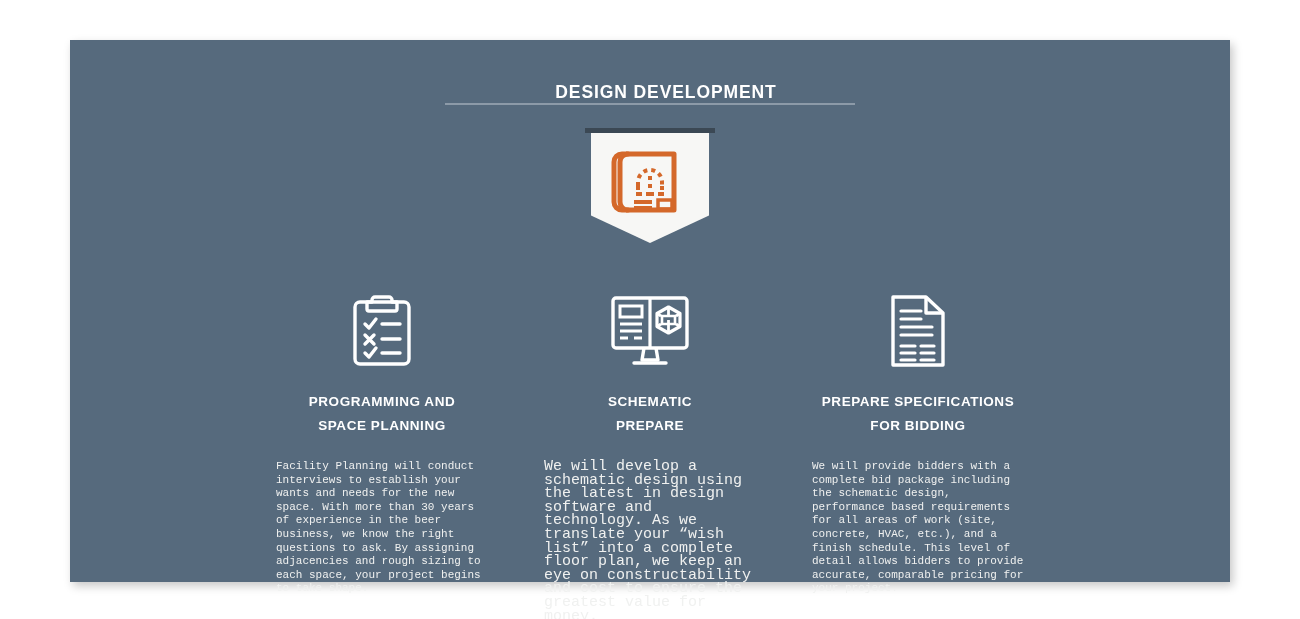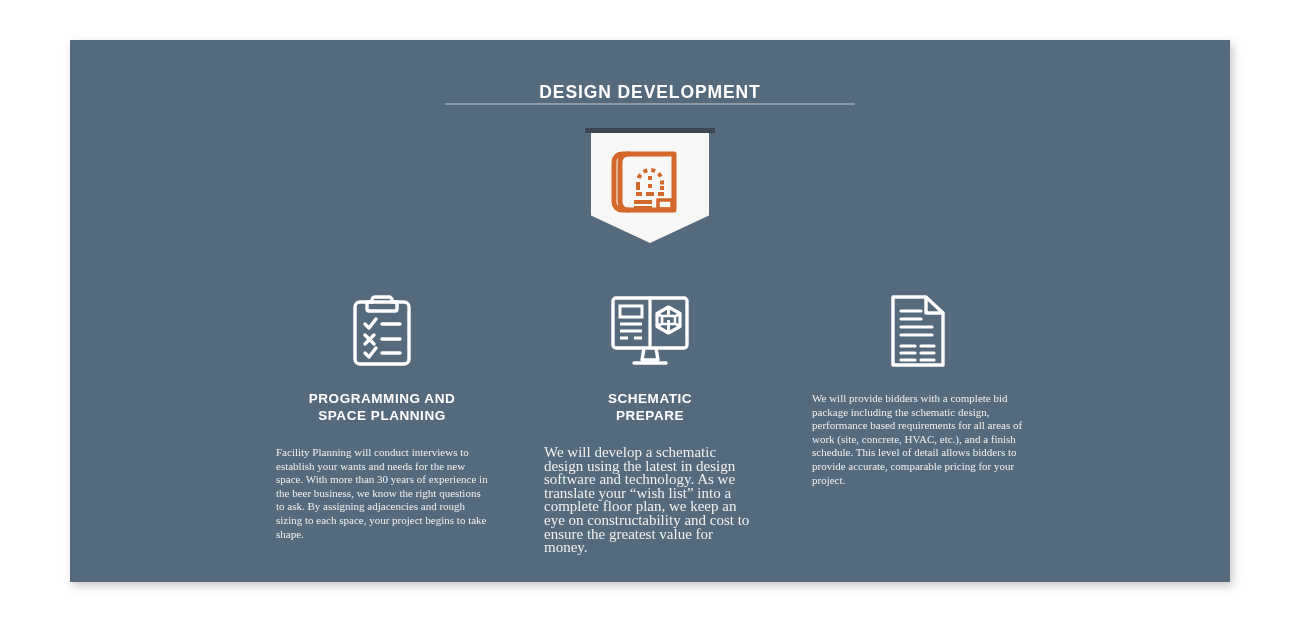--- a/index.html
+++ b/index.html
@@ -21,21 +21,21 @@
     top: 40px;
     width: 1160px;
     height: 542px;
     background: #566a7d;
     box-shadow: 3px 4px 9px rgba(0,0,0,0.22);
   }
 
   
   #slide-title {
     position: absolute;
-    left: 0;
+    left: 16px;
     top: 42px;
     width: 100%;
     text-align: center;
     color: #ffffff;
     font-size: 17.5px;
     font-weight: bold;
     letter-spacing: 0.9px;
     font-family: "Liberation Sans", sans-serif;
   }
   #title-rule {
@@ -101,32 +101,32 @@
     align-items: center;
     justify-content: center;
   }
   .col-title {
     margin-top: 20px;
     text-align: center;
     color: #ffffff;
     font-size: 13.5px;
     font-weight: bold;
     letter-spacing: 0.55px;
-    line-height: 17px;
+    line-height: 24px;
     font-family: "Liberation Sans", sans-serif;
     white-space: pre-line;
   }
   .col-body {
     margin-top: 22px;
     color: #f0f1f0;
     font-size: 11px;
     line-height: 13.6px;
     text-align: left;
     align-self: stretch;
-    font-family: Liberation Serif, serif;
+    font-family: Liberation Mono, monospace;
   }
   .col-2 .col-body { font-size: 15px; }
 </style>
 </head>
 <body>
 
 <div id="slide-panel">
 
   <div id="slide-title">DESIGN DEVELOPMENT</div>
   <div id="title-rule"></div>
@@ -203,17 +203,19 @@
         <svg width="56" height="74" viewBox="0 0 56 74" fill="none">
           <path d="M3 3 H36 L53 19 V71 H3 Z" stroke="#ffffff" stroke-width="3.4" fill="none" stroke-linejoin="round"></path>
           <path d="M36 3 V19 H53" stroke="#ffffff" stroke-width="3.4" fill="none" stroke-linejoin="round"></path>
 
           <path d="M11 17 h20 M11 25 h20 M11 33 h31 M11 41 h31" stroke="#ffffff" stroke-width="3.2" stroke-linecap="round"></path>
 
           <path d="M11 52 h14 M11 59 h14 M11 66 h14" stroke="#ffffff" stroke-width="3.2" stroke-linecap="round"></path>
           <path d="M31 52 h13 M31 59 h13 M31 66 h13" stroke="#ffffff" stroke-width="3.2" stroke-linecap="round"></path>
         </svg>
       </div>
+      <div class="col-title">PREPARE SPECIFICATIONS
+FOR BIDDING</div>
       <div class="col-body">We will provide bidders with a complete bid package including the schematic design, performance based requirements for all areas of work (site, concrete, HVAC, etc.), and a finish schedule. This level of detail allows bidders to provide accurate, comparable pricing for your project.</div>
     </div>
 
   </div>
 </div>
 
 </body></html>

